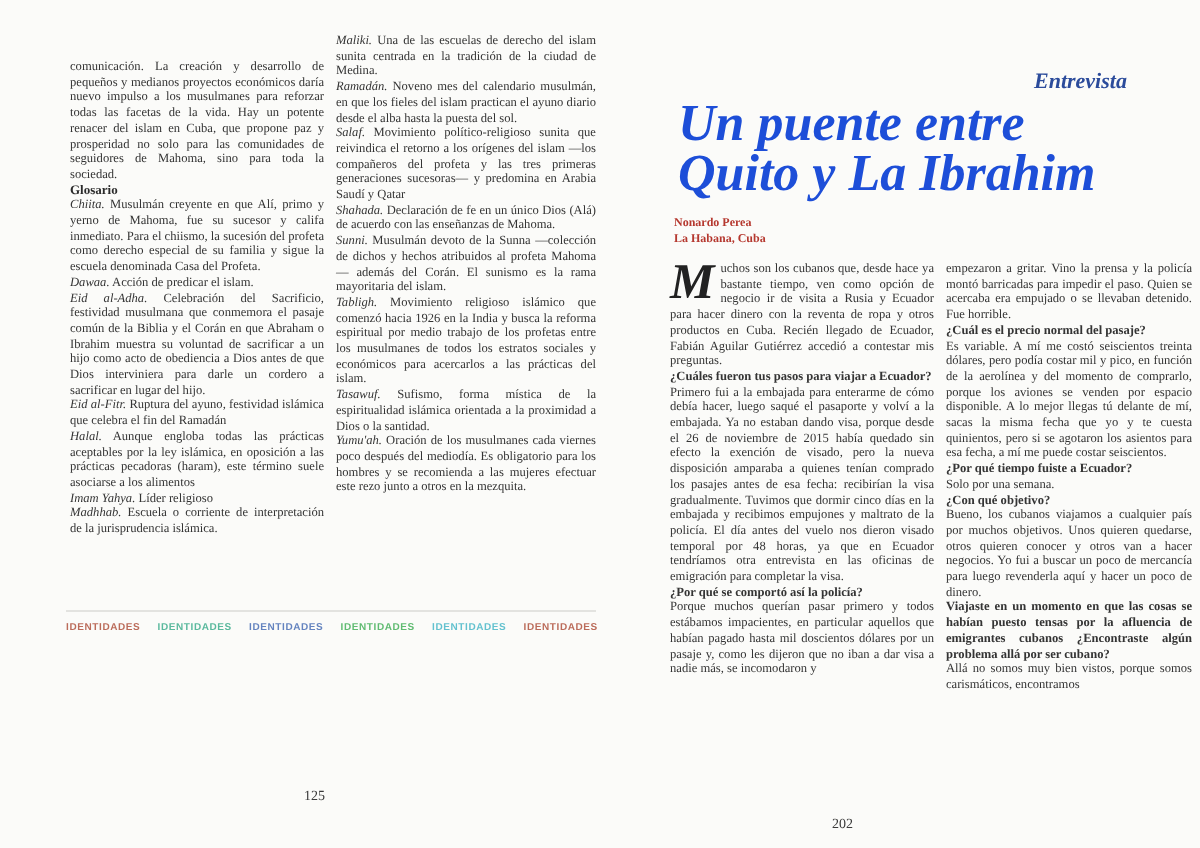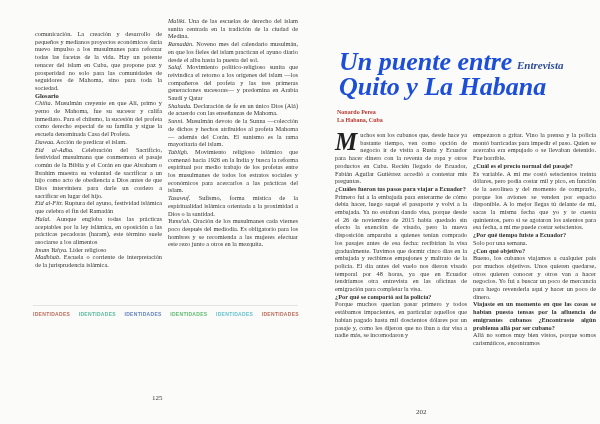--- a/index.html
+++ b/index.html
@@ -23,21 +23,20 @@
   .col2R { left:173px; top:131px; width:123px; }
 
   .glossary-heading { font-size:6.5px; font-weight:bold; margin-top:7px; color:#2b2b2b; }
   .entry i { font-style:italic; }
   .q { font-weight:bold; margin-top:6px; }
 
   .kicker {
     position:absolute; left:217px; top:35px;
     font-size:11px; font-weight:bold; font-style:italic;
     color:#2b4b9b;
-    margin-top:24px;
   }
   .headline {
     position:absolute; left:39px; top:49px;
     font-size:26px; line-height:25px;
     font-weight:bold; font-style:italic; color:#1d4ed8;
     white-space:nowrap;
   }
   .byline {
     position:absolute; left:37px; top:108px;
     font-size:6px; line-height:8px; font-weight:bold;
@@ -105,21 +104,21 @@
     <span style="color: rgb(176, 83, 63);">IDENTIDADES</span>
   </div>
 
   <div class="pagenum pn-left">125</div>
 </div>
 
 <div class="page page-right">
 
   <div class="kicker">Entrevista</div>
 
-  <h1 class="headline"><span>Un puente entre</span><br><span>Quito y La Habana</span></h1>
+  <h1 class="headline"><span>Un puente entre</span><br><span>Quito y La Ibrahim</span></h1>
 
   <div class="byline">
     <div>Nonardo Perea</div>
     <div>La Habana, Cuba</div>
   </div>
 
   <div class="col col1R">
     <p><span class="dropcap">M</span><span>uchos son los cubanos que, desde hace ya bastante tiempo, ven como opción de negocio ir de visita a Rusia y Ecuador para hacer dinero con la reventa de ropa y otros productos en Cuba. Recién llegado de Ecuador, Fabián Aguilar Gutiérrez accedió a contestar mis preguntas.</span></p>
     <p class="q">¿Cuáles fueron tus pasos para viajar a Ecuador?</p>
     <p>Primero fui a la embajada para enterarme de cómo debía hacer, luego saqué el pasaporte y volví a la embajada. Ya no estaban dando visa, porque desde el 26 de noviembre de 2015 había quedado sin efecto la exención de visado, pero la nueva disposición amparaba a quienes tenían comprado los pasajes antes de esa fecha: recibirían la visa gradualmente. Tuvimos que dormir cinco días en la embajada y recibimos empujones y maltrato de la policía. El día antes del vuelo nos dieron visado temporal por 48 horas, ya que en Ecuador tendríamos otra entrevista en las oficinas de emigración para completar la visa.</p>

